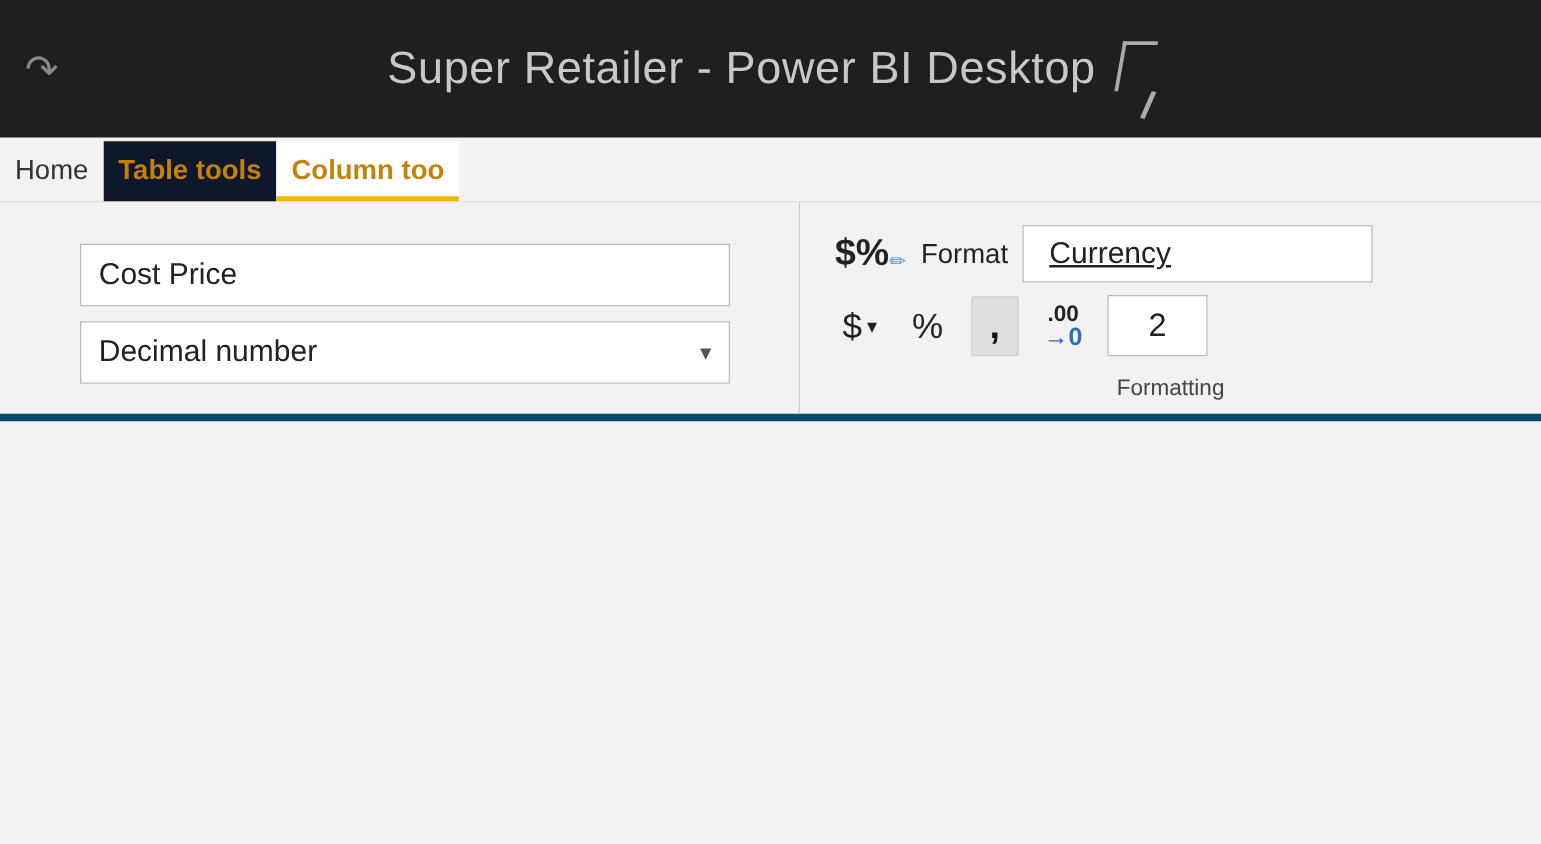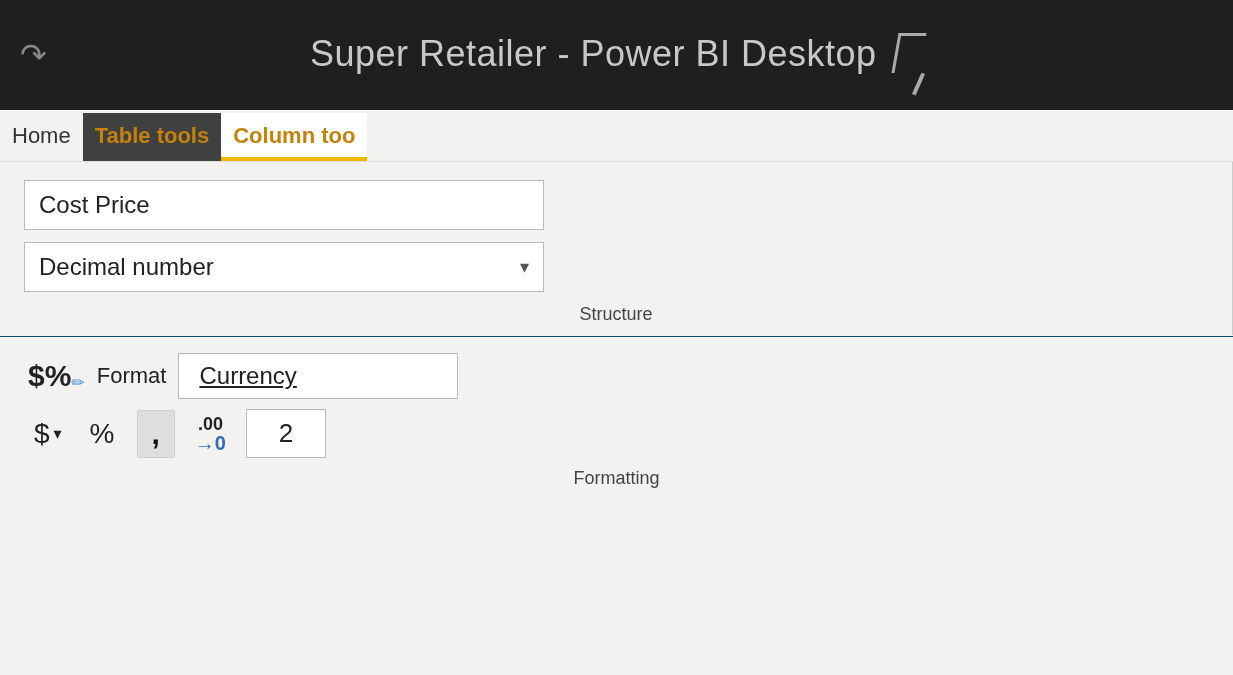--- a/index.html
+++ b/index.html
@@ -68,21 +68,21 @@
     }
     .tab-item {
       padding: 10px 12px 12px;
       font-size: 22px;
       color: #333;
       cursor: pointer;
       position: relative;
       font-weight: 400;
     }
     .tab-item.active-table {
-      background: #404040;
+      background: #0f172a;
       color: #c4820a;
       font-weight: 600;
     }
     .tab-item.active-column {
       background: #fff;
       color: #c4820a;
       font-weight: 600;
     }
     .tab-item.active-column::after {
       content: '';
@@ -91,24 +91,25 @@
       bottom: 0;
       left: 0;
       right: 0;
       height: 4px;
       background: #f0b800;
     }
 
     
     .ribbon-content {
       background: #f3f2f0;
-      border-bottom: 1px solid #0c4a6e;
-      display: flex;
-      flex-direction: column;
+      border-bottom: 6px solid #0c4a6e;
+      display: flex;
+      flex-direction: row;
       height: 175px;
+      padding-left: 40px;
     }
 
     
     .section-structure {
       padding: 18px 24px 10px;
       display: flex;
       flex-direction: column;
       gap: 12px;
       border-right: 1px solid #ccc;
       min-width: 600px;
@@ -282,21 +283,20 @@
 </div>
 
 <div class="ribbon-content">
 
   <div class="section-structure">
     <div class="name-input">Cost Price</div>
     <div class="type-dropdown">
       <span>Decimal number</span>
       <span class="dropdown-arrow">▾</span>
     </div>
-    <div class="section-label">Structure</div>
   </div>
 
   <div class="section-formatting">
 
     <div class="format-row-top">
       <div class="format-icon-group">
         <span class="dollar-percent-icon">$%</span>
         <span class="pencil-icon-small">✏</span>
       </div>
       <span class="format-label">Format</span>

